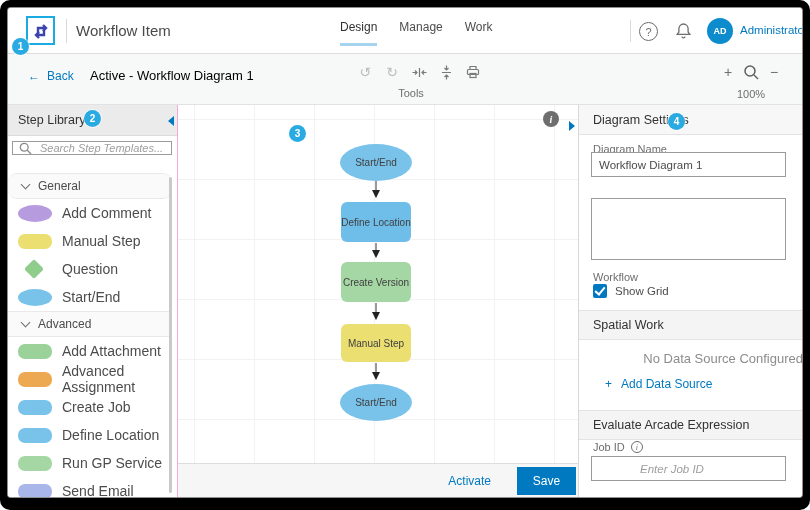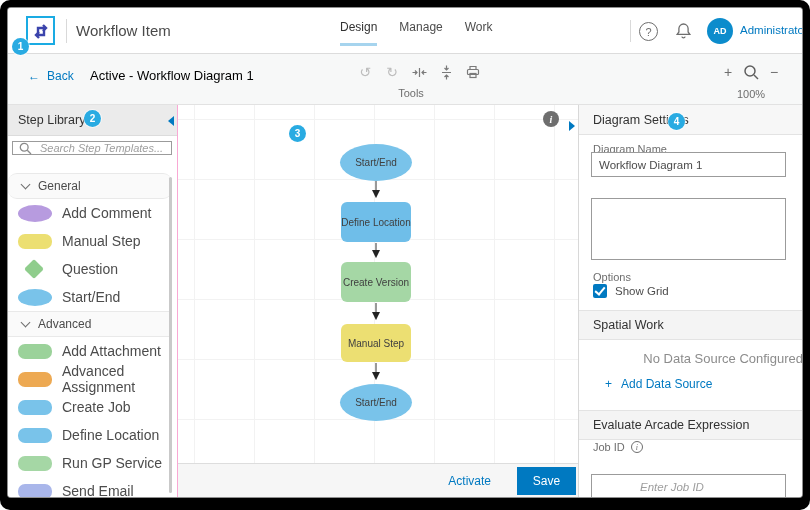--- a/index.html
+++ b/index.html
@@ -85,21 +85,21 @@
   .checkbox-row{position:absolute;left:14px;top:179px;display:flex;align-items:center;gap:8px;cursor:pointer;text-align:right;}
   .checkbox{width:14px;height:14px;background:#0079c1;border-radius:2px;position:relative;}
   .checkbox::after{content:"";position:absolute;left:4px;top:1px;width:4px;height:8px;border-right:2px solid #fff;border-bottom:2px solid #fff;transform:rotate(40deg);}
   .cb-label{font-size:11.5px;color:#4c4c4c;}
   .no-data{position:absolute;left:0;top:246px;width:224px;text-align:right;font-size:13px;color:#8c8c8c;}
   .add-source{position:absolute;left:26px;top:272px;font-size:12px;color:#0079c1;cursor:pointer;display:flex;gap:9px;}
   .jobid-row{position:absolute;left:14px;top:336px;display:flex;align-items:center;gap:6px;}
   .jobid-label{font-size:11px;color:#6e6e6e;}
   .info-outline{width:12px;height:12px;border:1px solid #6e6e6e;border-radius:50%;color:#6e6e6e;font-size:8px;font-style:italic;
                 display:flex;align-items:center;justify-content:center;font-family:"Liberation Serif",serif;cursor:pointer;}
-  .job-input{top:369px;padding-left:48px;}
+  .job-input{top:351px;padding-left:48px;}
   .job-input::placeholder{color:#9e9e9e;font-style:italic;}
   .rp-input::placeholder{color:#9e9e9e;}
 
   
   .badge{position:absolute;width:17px;height:17px;border-radius:50%;background:#29abe2;color:#fff;font-size:10px;font-weight:bold;
          display:flex;align-items:center;justify-content:center;z-index:50;box-shadow:0 0 0 1px rgba(255,255,255,.6);}
   svg{display:block;}
 </style>
 </head>
 <body>
@@ -312,21 +312,21 @@
 
       <div class="rpanel">
         <div class="rp-band first">Diagram Settings</div>
 
         <div class="rp-label" style="top:38px;">Diagram Name</div>
         <input class="rp-input" style="top: 47px;" value="Workflow Diagram 1">
 
         <div class="rp-label" style="top:84px;margin-top:31px;">Diagram Description</div>
         <textarea class="rp-textarea" style=""></textarea>
 
-        <div class="rp-label" style="top:166px;">Options</div>
+        <div class="rp-label" style="top:166px;">Workflow</div>
         <div class="checkbox-row">
           <span class="checkbox"></span>
           <span class="cb-label">Show Grid</span>
         </div>
 
         <div class="rp-band" style="top:205px;">Spatial Work</div>
         <div class="no-data">No Data Source Configured</div>
         <div class="add-source">
           <span>+</span>
           <span>Add Data Source</span>

